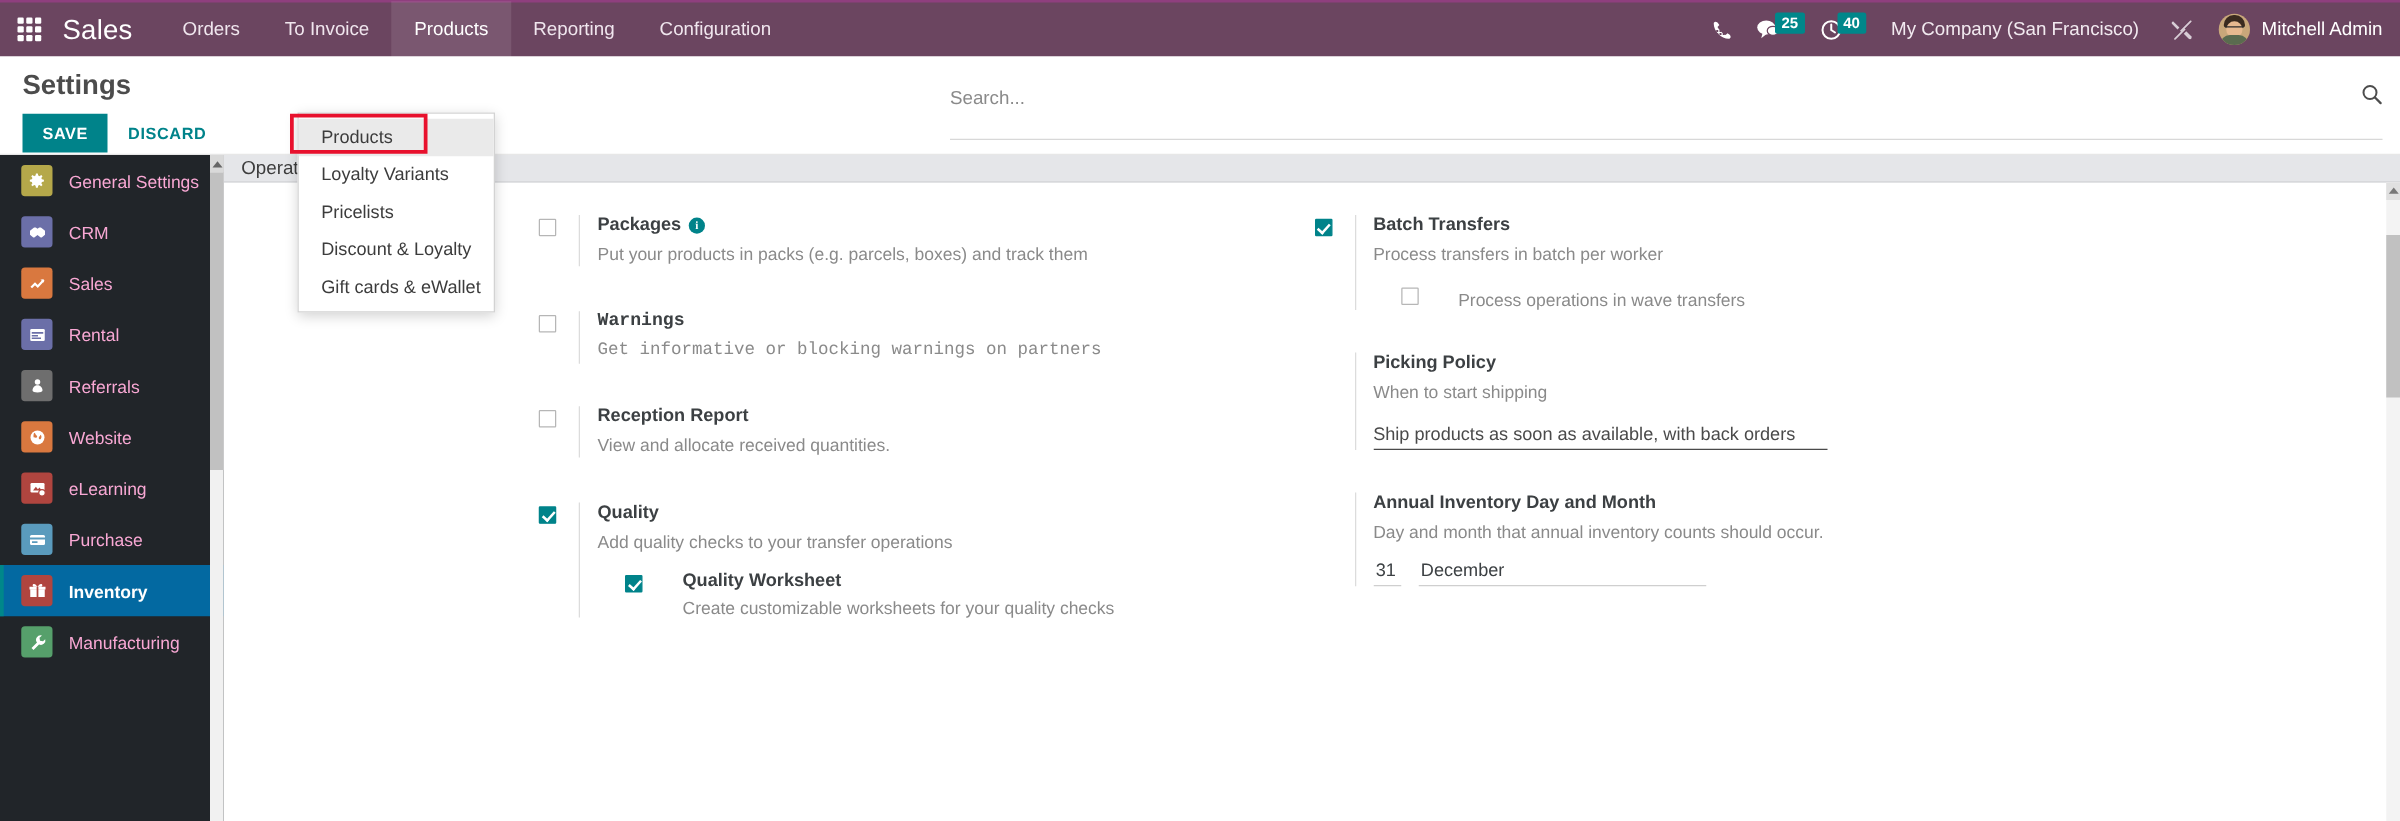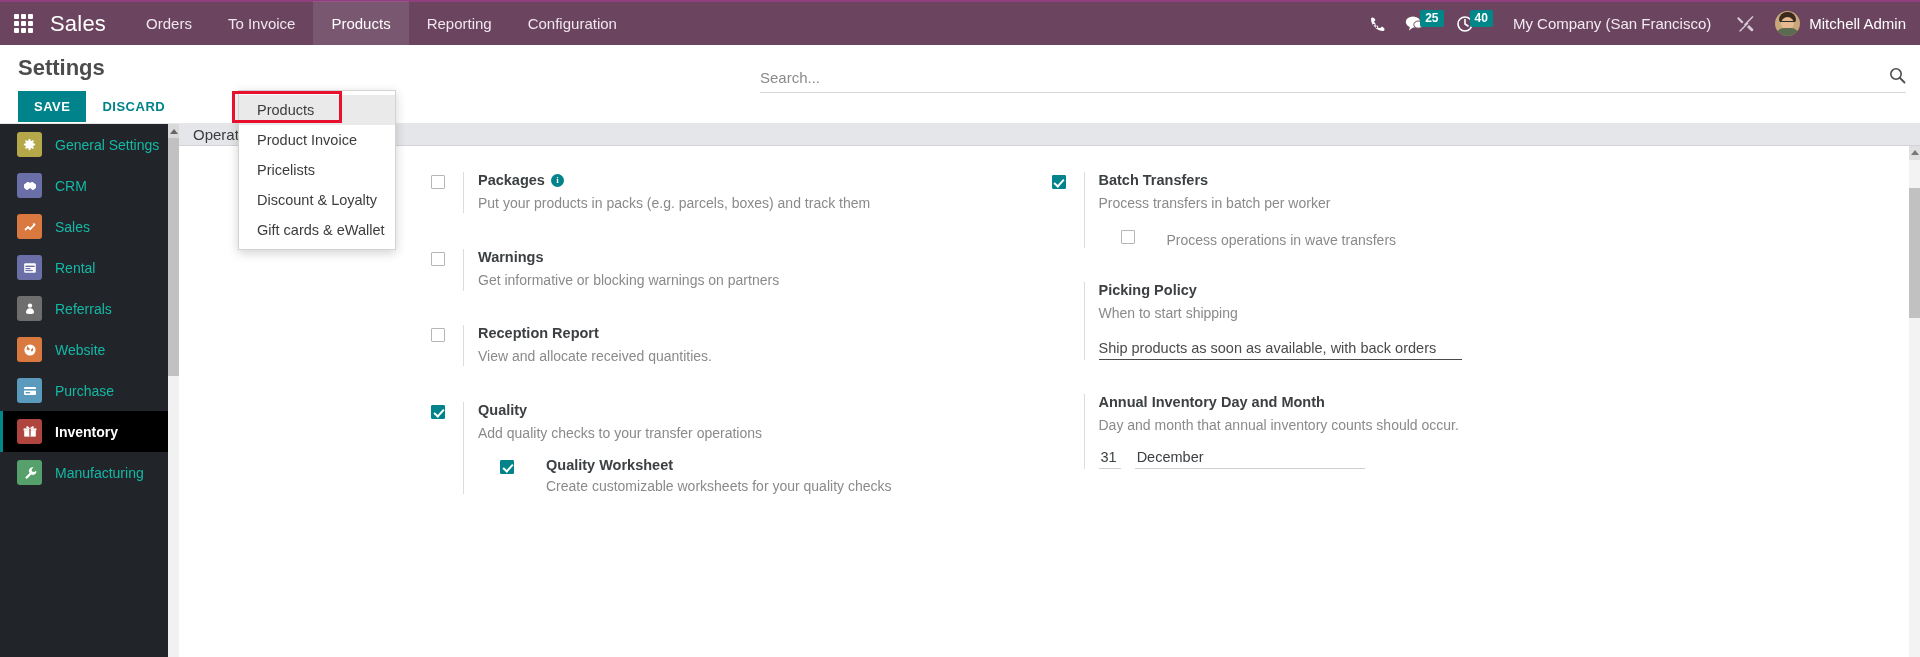--- a/index.html
+++ b/index.html
@@ -69,21 +69,21 @@
     background:#00838a; color:#ffffff; border:none; font-size:13px; font-weight:700;
     letter-spacing:.5px; padding:8px 16px; cursor:pointer; font-family:inherit;
   }
   .btn-discard{
     background:transparent; color:#00838a; border:none; font-size:13px; font-weight:700;
     letter-spacing:.5px; padding:8px 16px; cursor:pointer; font-family:inherit;
   }
   .cp-search{
     flex:1; margin-top:22px; margin-right:14px; margin-left:540px;
     border-bottom:1px solid #d8d8d8; display:flex; align-items:center;
-    padding-bottom:4px;
+    padding-bottom:22px;
   }
   .cp-search input{
     flex:1; border:none; outline:none; font-size:15px; color:#5a5a5a;
     font-family:inherit; background:transparent;
   }
   .cp-search input::placeholder{ color:#8a8a8a; }
   .search-mag{ color:#4d4d4d; margin-left:8px; cursor:pointer; }
 
   
   .dropdown{
@@ -104,27 +104,27 @@
   .app-body{ display:flex; height:533px; position:relative; }
 
   
   .sidebar{
     width:179px; background:#212529; flex:none; position:relative; overflow:hidden;
   }
   .side-item{
     height:41px; display:flex; align-items:center; padding-left:14px; gap:13px;
     cursor:pointer; border-left:3px solid transparent; box-sizing:border-box;
   }
-  .side-item.active{ background:#000000; border-left:3px solid #00878a;text-align:right; }
+  .side-item.active{ background:#0369a1; border-left:3px solid #00878a;text-align:right; }
   .side-ico{
     width:25px; height:25px; border-radius:3px; flex:none; position:relative;
     display:flex; align-items:center; justify-content:center;
     font-size:14px; color:#ffffff; line-height:1;
   }
-  .side-label{ font-size:14px; color:#14b8a6; white-space:nowrap; }
+  .side-label{ font-size:14px; color:#f9a8d4; white-space:nowrap; }
   .side-item.active .side-label{ color:#ffffff; font-weight:700; }
   
   .side-scroll{
     position:absolute; right:0; top:0; width:11px; height:100%; background:#f1f1f1;
   }
   .side-scroll .up{
     width:11px; height:14px; background:#d9d9d9; display:flex; align-items:center; justify-content:center;
   }
   .side-scroll .up s{
     width:0;height:0;border-left:4px solid transparent;border-right:4px solid transparent;
@@ -297,21 +297,21 @@
     <span class="search-mag">
       <svg width="17" height="17" viewBox="0 0 17 17">
         <circle cx="7" cy="7" r="5.2" fill="none" stroke="#4d4d4d" stroke-width="1.6"></circle>
         <line x1="11" y1="11" x2="15.5" y2="15.5" stroke="#4d4d4d" stroke-width="1.8" stroke-linecap="round"></line>
       </svg>
     </span>
   </div>
 
   <div class="dropdown">
     <div class="dd-item hl">Products</div>
-    <div class="dd-item">Product Invoice</div>
+    <div class="dd-item">Loyalty Variants</div>
     <div class="dd-item">Pricelists</div>
     <div class="dd-item">Discount &amp; Loyalty</div>
     <div class="dd-item">Gift cards &amp; eWallet</div>
   </div>
   <div class="dd-highlight-box"></div>
 </div>
 
 <div class="app-body">
 
   <div class="sidebar">
@@ -361,20 +361,30 @@
       <span class="side-label">Referrals</span>
     </div>
     <div class="side-item">
       <span class="side-ico" style="background:#d9783f;">
         <svg width="16" height="16" viewBox="0 0 16 16">
             <circle cx="8" cy="8" r="5.6" fill="#fff"></circle>
             <path fill="#d9783f" d="M5.3 4.2c1.2.4 1.1 1.8 2 2.1.9.3.3 1.6-.4 1.9-.8.3-1.3-.6-2-.3-.3-1.4 0-2.7.4-3.7zm5.1 1.6c.9.7 1 2.2.3 3.2-.6.9-1.6.3-1.7-.6-.1-.9 1-1.4 1.4-2.6z"></path>
           </svg>
       </span>
       <span class="side-label">Website</span>
+    </div>
+    <div class="side-item">
+      <span class="side-ico" style="background:#b0453f;">
+        <svg width="16" height="16" viewBox="0 0 16 16">
+            <rect x="2.4" y="3.4" width="11.2" height="7.6" rx="1" fill="#fff"></rect>
+            <path fill="#b0453f" d="M4.4 9.4l2.3-3 1.6 2 1.3-1.5 1.9 2.5z"></path>
+            <circle cx="11.6" cy="11.2" r="2.6" fill="#fff" stroke="#b0453f" stroke-width="1"></circle>
+          </svg>
+      </span>
+      <span class="side-label">eLearning</span>
     </div>
     <div class="side-item">
       <span class="side-ico" style="background:#5a9bbd;">
         <svg width="16" height="16" viewBox="0 0 16 16">
             <rect x="2" y="4" width="12" height="8" rx="1.2" fill="#fff"></rect>
             <rect x="2" y="6" width="12" height="1.6" fill="#5a9bbd"></rect>
             <rect x="3.6" y="9" width="4.4" height="1.4" fill="#5a9bbd"></rect>
           </svg>
       </span>
       <span class="side-label">Purchase</span>
@@ -423,21 +433,21 @@
             </div>
             <div class="setting-body">
               <div class="s-title">
                 <span>Packages</span>
                 <span class="info-dot">i</span>
               </div>
               <div class="s-desc">Put your products in packs (e.g. parcels, boxes) and track them</div>
             </div>
           </div>
 
-          <div class="setting-row" style="margin-top:36px;">
+          <div class="setting-row" style="margin-top:36px;font-family:Liberation Mono, monospace;">
             <div class="cbx-cell">
               <span class="chk"></span>
             </div>
             <div class="setting-body">
               <div class="s-title">Warnings</div>
               <div class="s-desc">Get informative or blocking warnings on partners</div>
             </div>
           </div>
 
           <div class="setting-row" style="margin-top:34px;">

